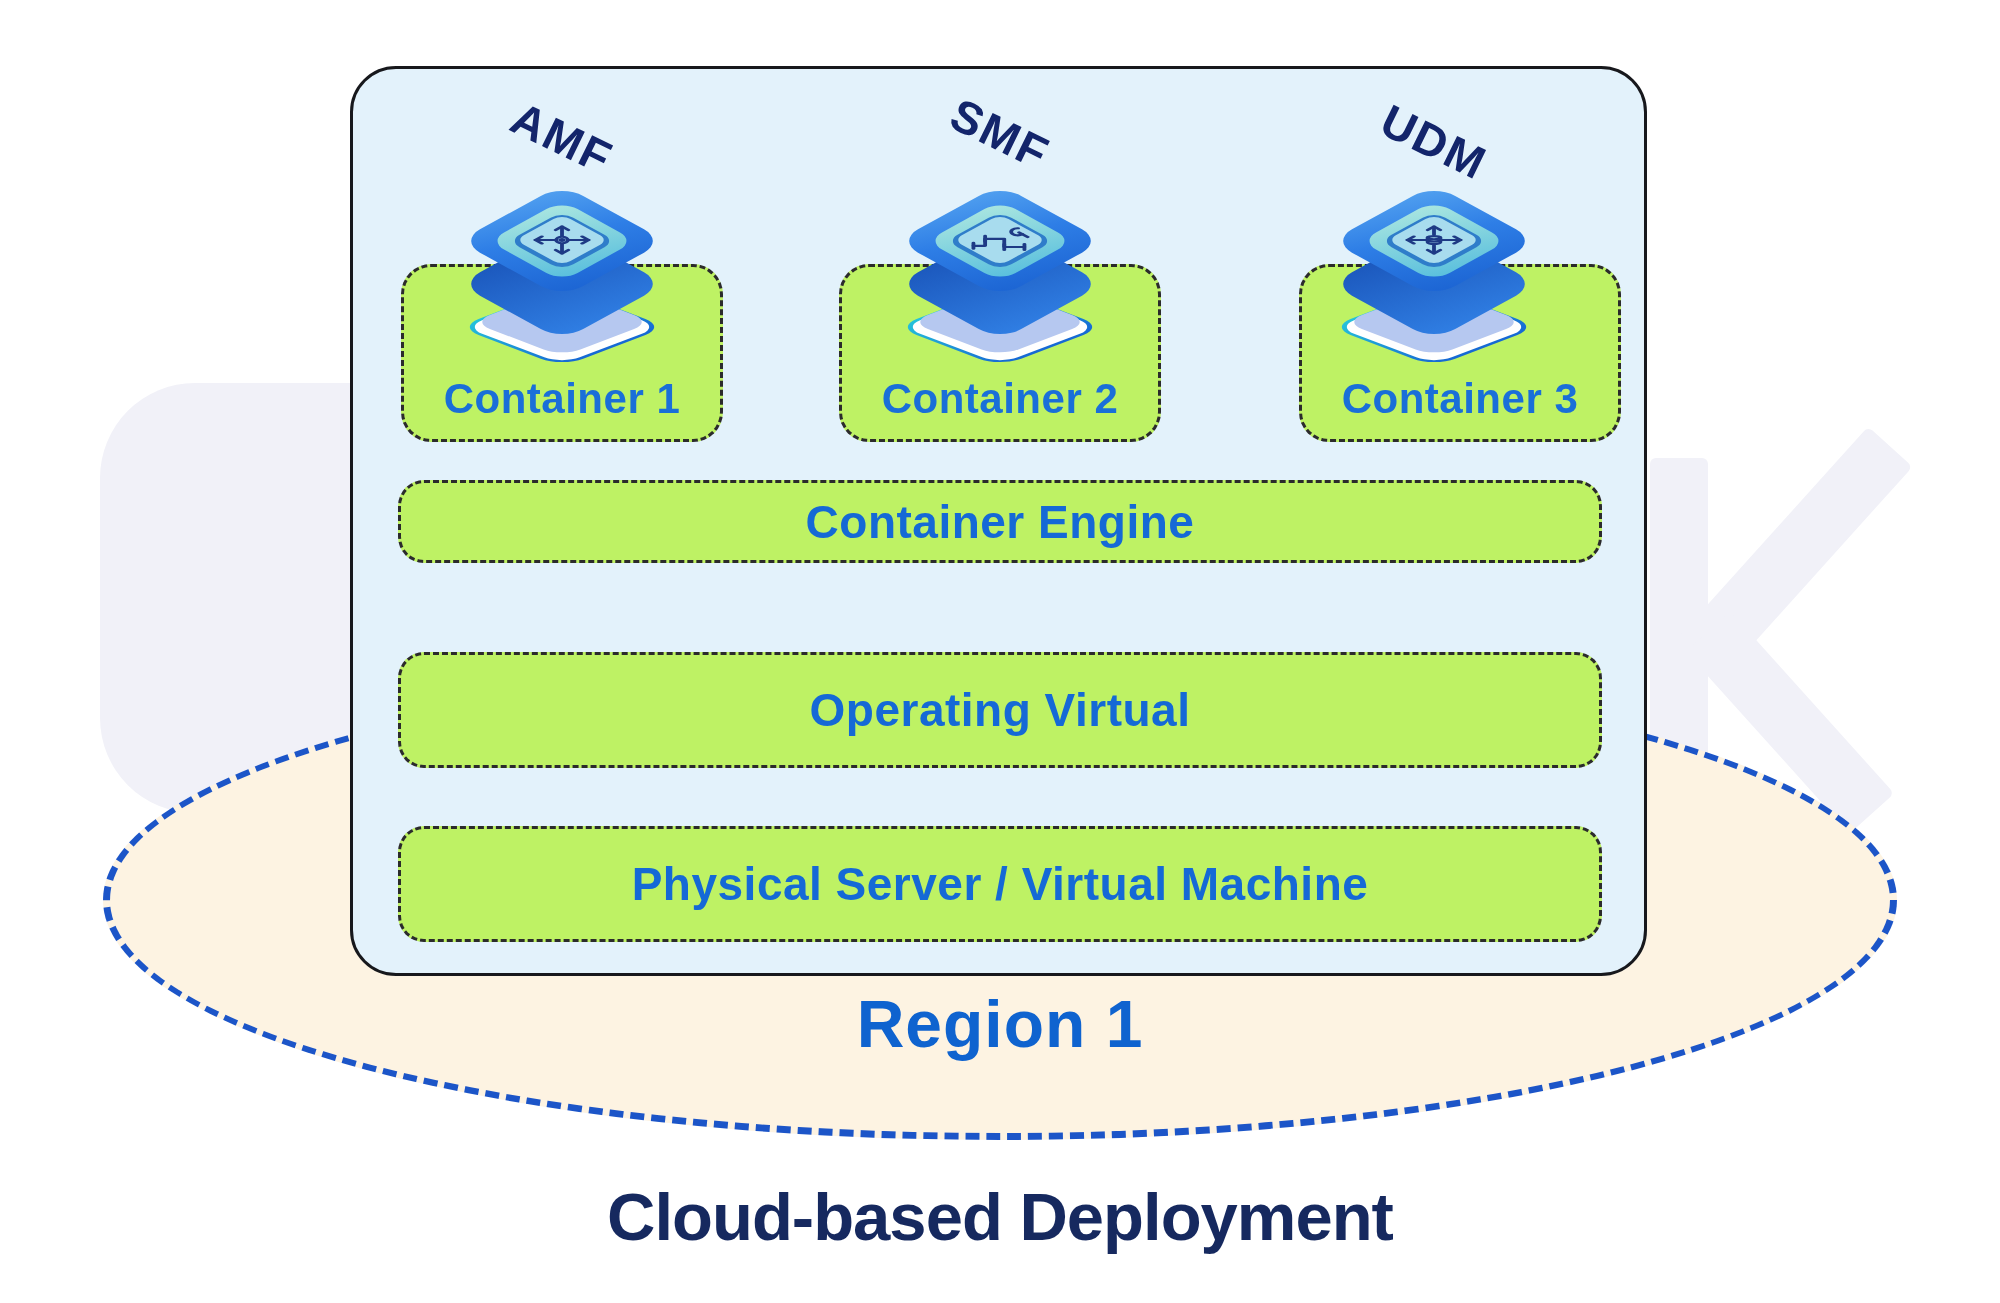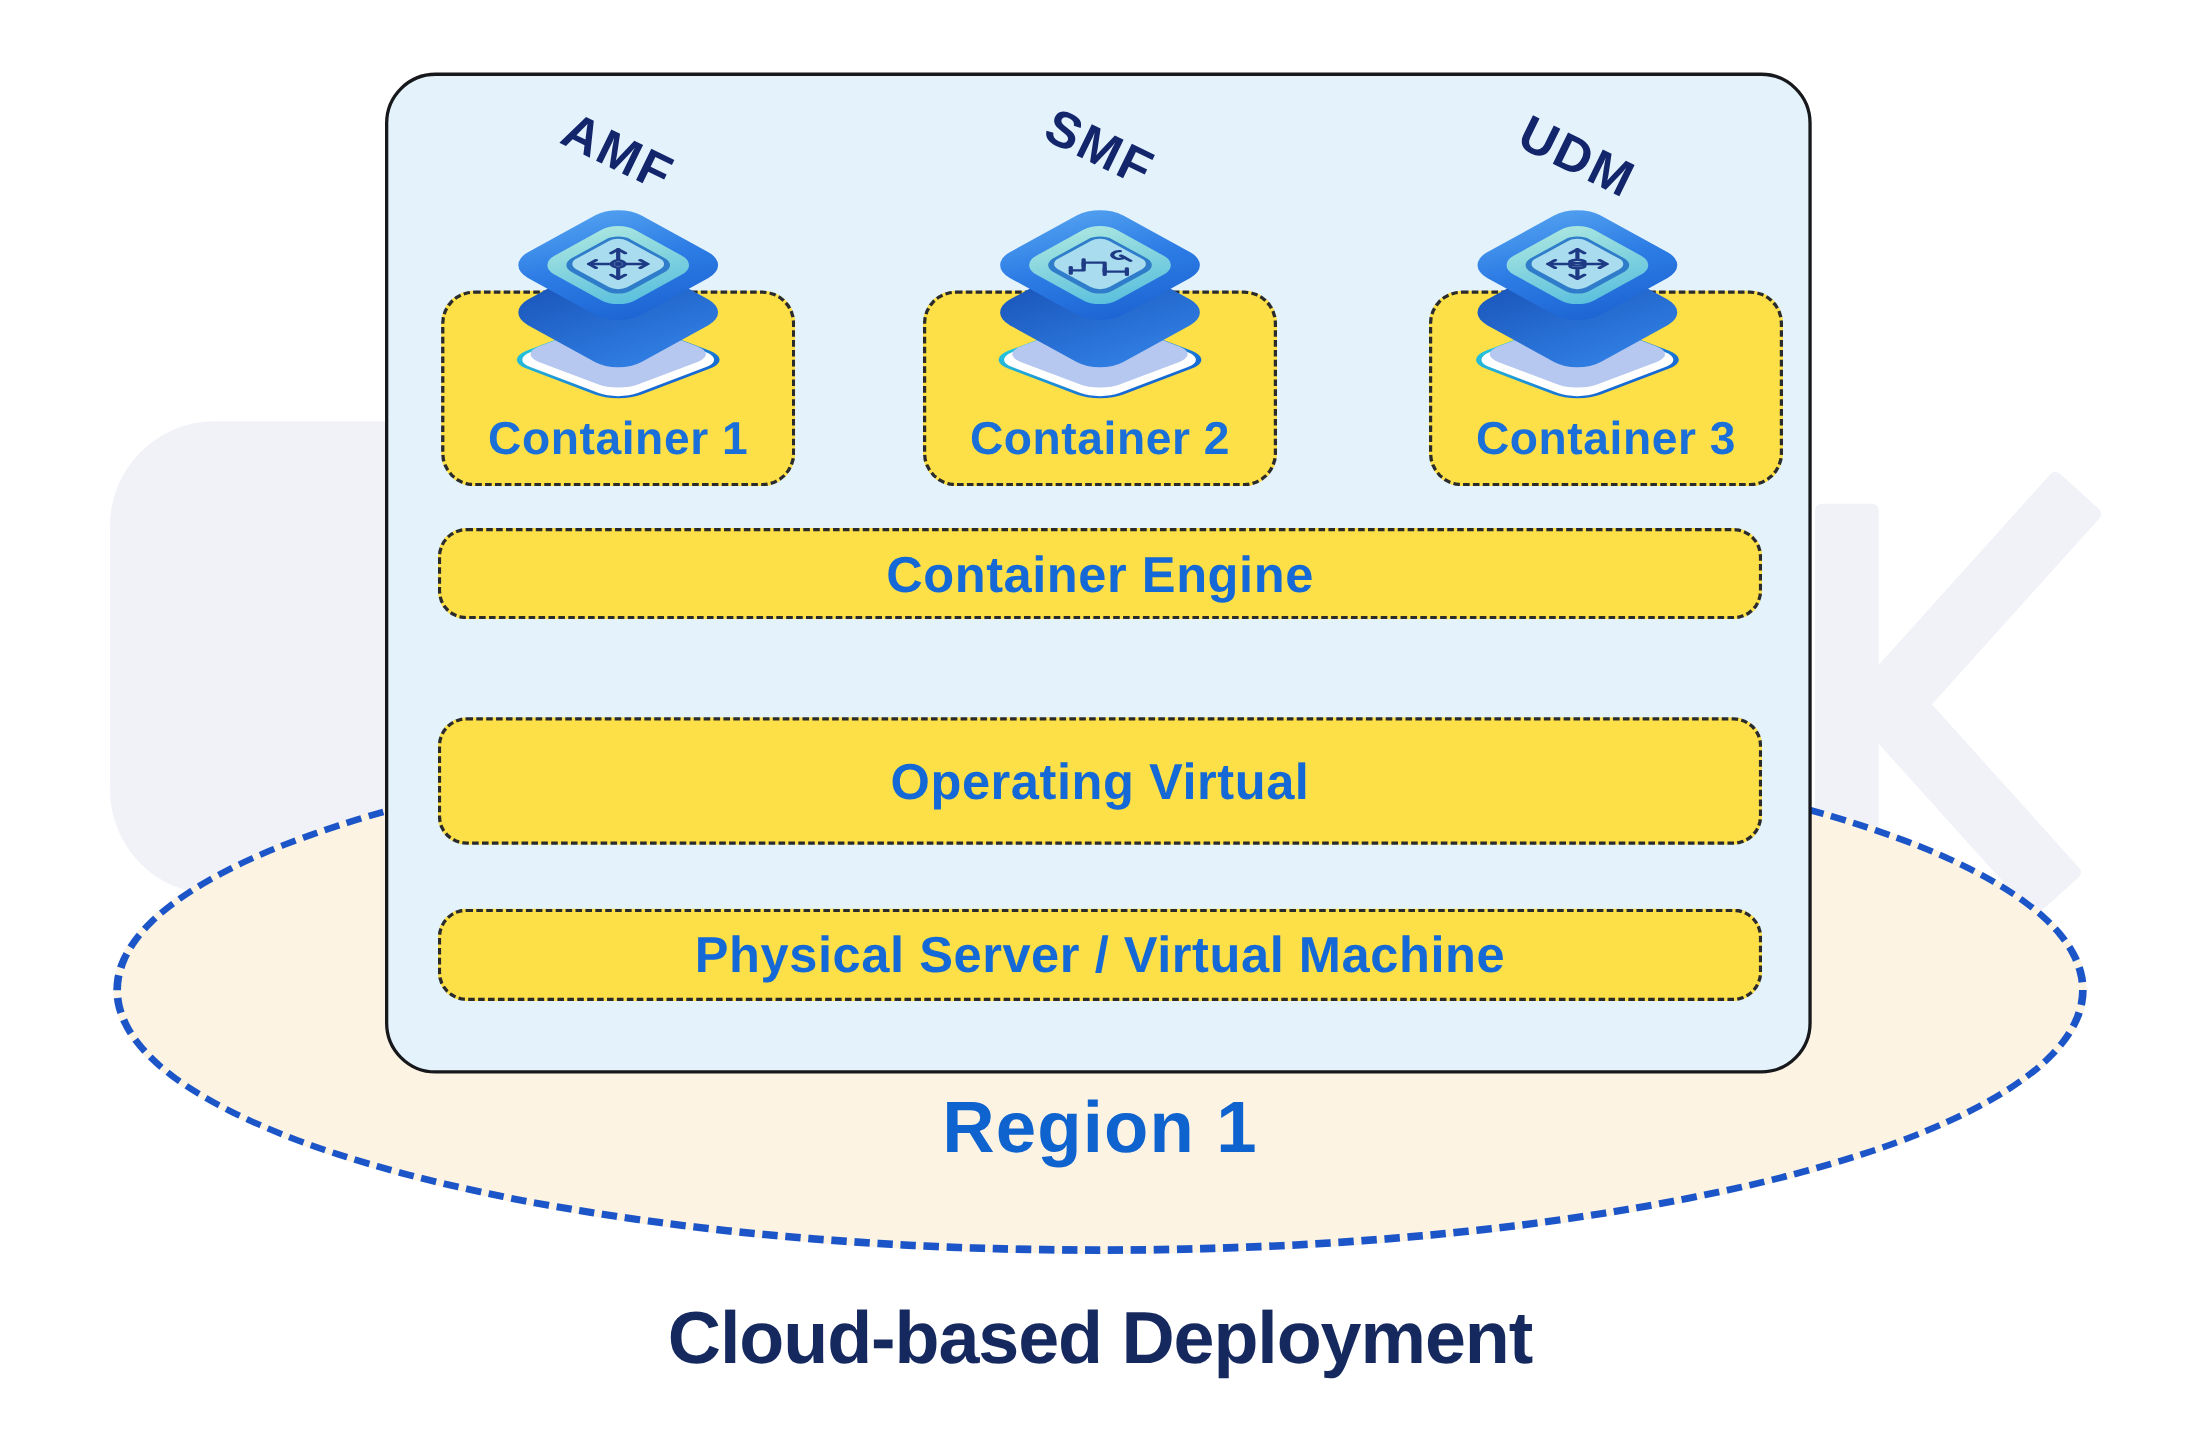--- a/index.html
+++ b/index.html
@@ -16,29 +16,29 @@
   
   .region-ellipse{position:absolute;left:103px;top:660px;width:1794px;height:480px;
     background:#fdf3e2;border:7px dashed #1c55c8;border-radius:50%;box-sizing:border-box;}
   .region-label{position:absolute;left:0;top:986px;width:2000px;text-align:center;
     font-size:66px;font-weight:bold;color:#0f63cf;letter-spacing:1px;}
 
   
   .main-box{position:absolute;left:350px;top:66px;width:1297px;height:910px;background:#e3f2fb;
     border:3px solid #17181c;border-radius:46px;box-sizing:border-box;}
 
-  .dash-box{position:absolute;background:#fde047;border:3px dashed #2b2b2b;border-radius:30px;box-sizing:border-box;}
+  .dash-box{position:absolute;background:#bef264;border:3px dashed #2b2b2b;border-radius:30px;box-sizing:border-box;}
   .container-box{top:264px;width:322px;height:178px;display:flex;align-items:flex-end;justify-content:center;}
   .container-box .clabel{font-size:42px;font-weight:bold;color:#1a6fd8;padding-bottom:16px;letter-spacing:0.5px;}
   .cb-1{left:401px;} .cb-2{left:839px;} .cb-3{left:1299px;align-items:flex-end;}
 
   .layer-box{left:398px;width:1204px;display:flex;align-items:center;justify-content:center;border-radius:26px;}
   .layer-ce{top:480px;height:83px;}
   .layer-os{top:652px;height:116px;}
-  .layer-ps{top:826px;height:84px;}
+  .layer-ps{top:826px;height:116px;}
   .layer-box .llabel{font-size:46px;font-weight:bold;color:#1569d6;letter-spacing:0.5px;}
 
   
   .nf-label{position:absolute;width:170px;height:64px;line-height:64px;text-align:center;
     font-size:46px;font-weight:bold;color:#13256b;letter-spacing:2px;transform:rotate(26deg);}
   .nf-1{left:477px;top:106px;} .nf-2{left:915px;top:102px;} .nf-3{left:1349px;top:110px;}
 
   
   .cube{position:absolute;width:270px;height:230px;}
   .cu-1{left:427px;top:166px;} .cu-2{left:865px;top:166px;} .cu-3{left:1299px;top:166px;}

